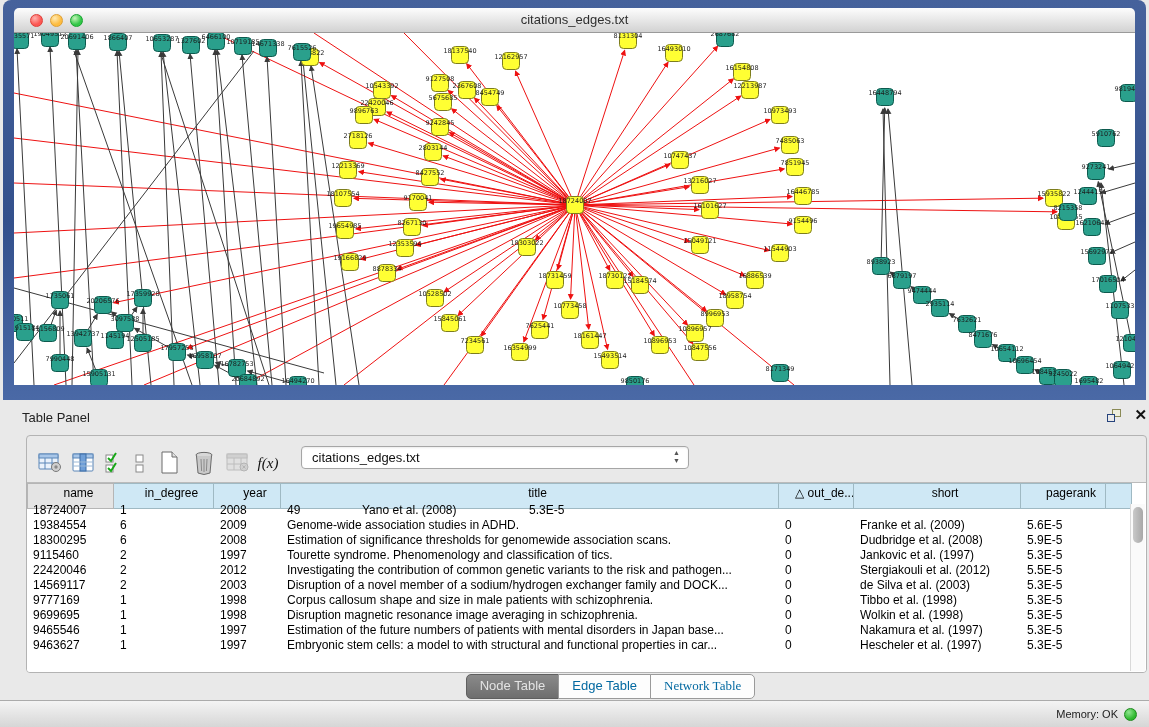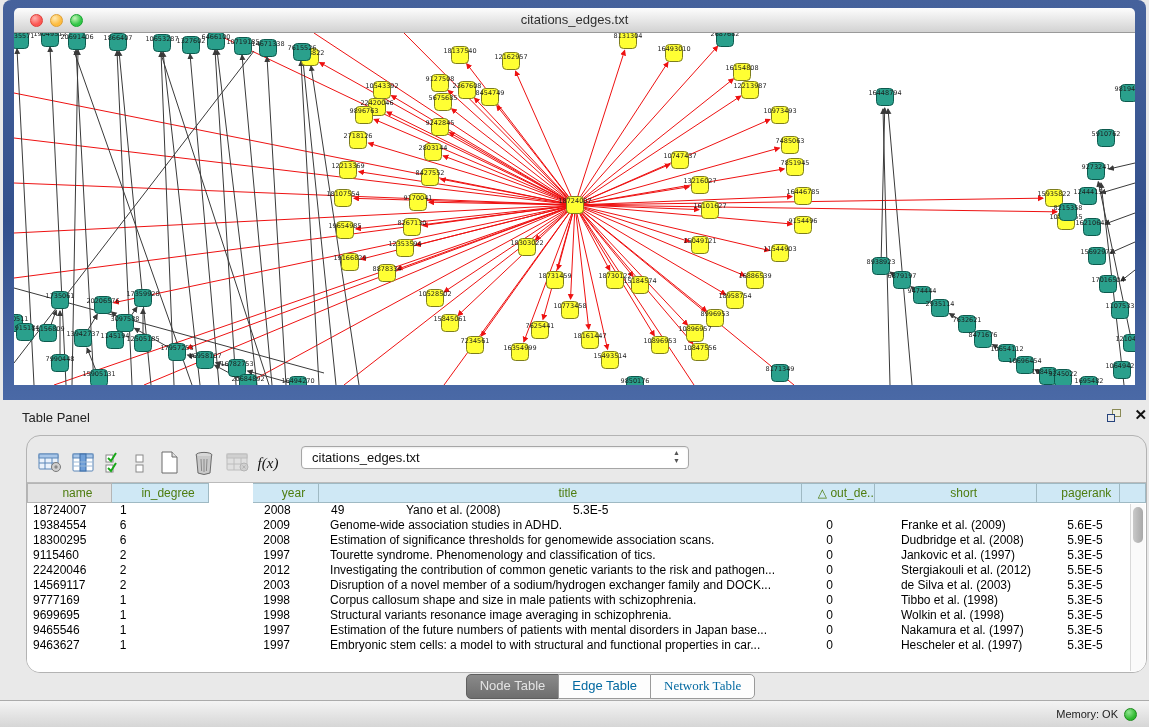--- a/index.html
+++ b/index.html
@@ -29,40 +29,40 @@
   
   #table-panel { position:absolute; left:12px; top:402px; width:1149px; height:298px; background:#e9e9e9; }
   .tp-header { height:30px; position:relative; }
   .tp-title { position:absolute; left:10px; top:8px; font-size:13px; color:#222; }
   .tp-float { position:absolute; right:40px; top:7px; width:14px; height:13px; }
   .tp-float .sq1 { position:absolute; left:0; bottom:0; width:8px; height:8px; border:1px solid #26437c; background:#e9e9e9; }
   .tp-float .sq2 { position:absolute; right:0; top:0; width:9px; height:8px; border:1px solid #8a8a56; background:#eeeedd; }
   .tp-close { position:absolute; right:14px; top:5px; font-size:15px; font-weight:bold; color:#111; line-height:16px; }
 
   .tp-frame { position:absolute; left:14px; top:33px; width:1121px; height:238px;
-    border:1px solid #b3b3b3; border-radius:14px; background:#e9e9e9; overflow:hidden; }
+    border:1px solid #b3b3b3; border-radius:4px; background:#e9e9e9; overflow:hidden; }
   .tp-toolbar { height:45px; position:relative; padding:9px 0 0 8px; display:flex; align-items:center; gap:4px; }
   .tbtn { width:30px; height:28px; display:flex; align-items:center; justify-content:center; }
   .tbtn.narrow { width:22px; }
   .fx { font-family:"Liberation Serif", serif; font-style:italic; font-size:15px; color:#111; }
   .combo { position:absolute; left:274px; top:10px; width:388px; height:23px; background:#fff;
     border:1px solid #a6a6a6; border-radius:4px; font-size:13px; color:#111;
     padding:3px 0 0 10px; box-shadow:inset 0 1px 2px rgba(0,0,0,.08); }
   .combo .spin { position:absolute; right:7px; top:2px; width:9px; height:18px; color:#555;
     font-size:7px; line-height:8px; text-align:center; }
 
   .tbl { position:absolute; left:0; top:46px; right:0; bottom:0; background:#fff; border-top:1px solid #bbb; }
   .thead { display:flex; height:20px; }
-  .th { height:20px; background:#cfe8f5; border:1px solid #9fb9c3; border-left:none;
-    font-size:12px; color:#4d7c0f; text-align:center; line-height:18px; overflow:hidden; white-space:nowrap;padding-left:16px; }
+  .th { height:26px; background:#cfe8f5; border:1px solid #9fb9c3; border-left:none;
+    font-size:12px; color:#000000; text-align:center; line-height:18px; overflow:hidden; white-space:nowrap;padding-left:16px; }
   .th:first-child { border-left:1px solid #9fb9c3; background:#e4e4e4; border-color:#b5b5b5; }
   .th.filler { border-left:none; }
   .tr { display:flex; height:15px; }
   .td { font-size:12px; color:#000; line-height:15px; white-space:nowrap; overflow:hidden; padding-left:6px; }
-  .c0{width:87px;} .c1{width:100px;} .c2{width:67px;margin-left:44px;} .c3{width:498px;} .c4{width:75px;} .c5{width:167px;} .c6{width:85px;} .c7{width:26px;}
+  .c0{width:87px;} .c1{width:100px;} .c2{width:67px;} .c3{width:498px;} .c4{width:75px;} .c5{width:167px;} .c6{width:85px;} .c7{width:26px;}
   .vscroll { position:absolute; right:1px; top:21px; bottom:1px; width:15px; background:#fafafa; border-left:1px solid #d9d9d9; }
   .vthumb { position:absolute; left:2px; top:3px; width:10px; height:36px; background:linear-gradient(90deg,#c9c9c9,#a8a8a8); border-radius:5px; }
 
   
   .tabs { position:absolute; left:0; right:0; top:272px; text-align:center;padding-left:48px; }
   .tabbar { display:inline-flex; }
   .tab { font-size:13px; color:#0369a1; background:#fdfdfd; border:1px solid #9a9a9a;
     padding:3px 13px 4px 13px; margin-left:-1px; }
   .tab:first-child { border-radius:5px 0 0 5px; margin-left:0; }
   .tab:last-child { border-radius:0 5px 5px 0;font-family:Liberation Serif, serif; }
@@ -821,21 +821,21 @@
             <div class="td c2">1998</div>
             <div class="td c3">Corpus callosum shape and size in male patients with schizophrenia.</div>
             <div class="td c4">0</div>
             <div class="td c5">Tibbo et al. (1998)</div>
             <div class="td c6">5.3E-5</div>
           </div>
           <div class="tr">
             <div class="td c0">9699695</div>
             <div class="td c1">1</div>
             <div class="td c2">1998</div>
-            <div class="td c3">Structural variants resonance image averaging in schizophrenia.</div>
+            <div class="td c3">Disruption magnetic resonance image averaging in schizophrenia.</div>
             <div class="td c4">0</div>
             <div class="td c5">Wolkin et al. (1998)</div>
             <div class="td c6">5.3E-5</div>
           </div>
           <div class="tr">
             <div class="td c0">9465546</div>
             <div class="td c1">1</div>
             <div class="td c2">1997</div>
             <div class="td c3">Estimation of the future numbers of patients with mental disorders in Japan base...</div>
             <div class="td c4">0</div>

